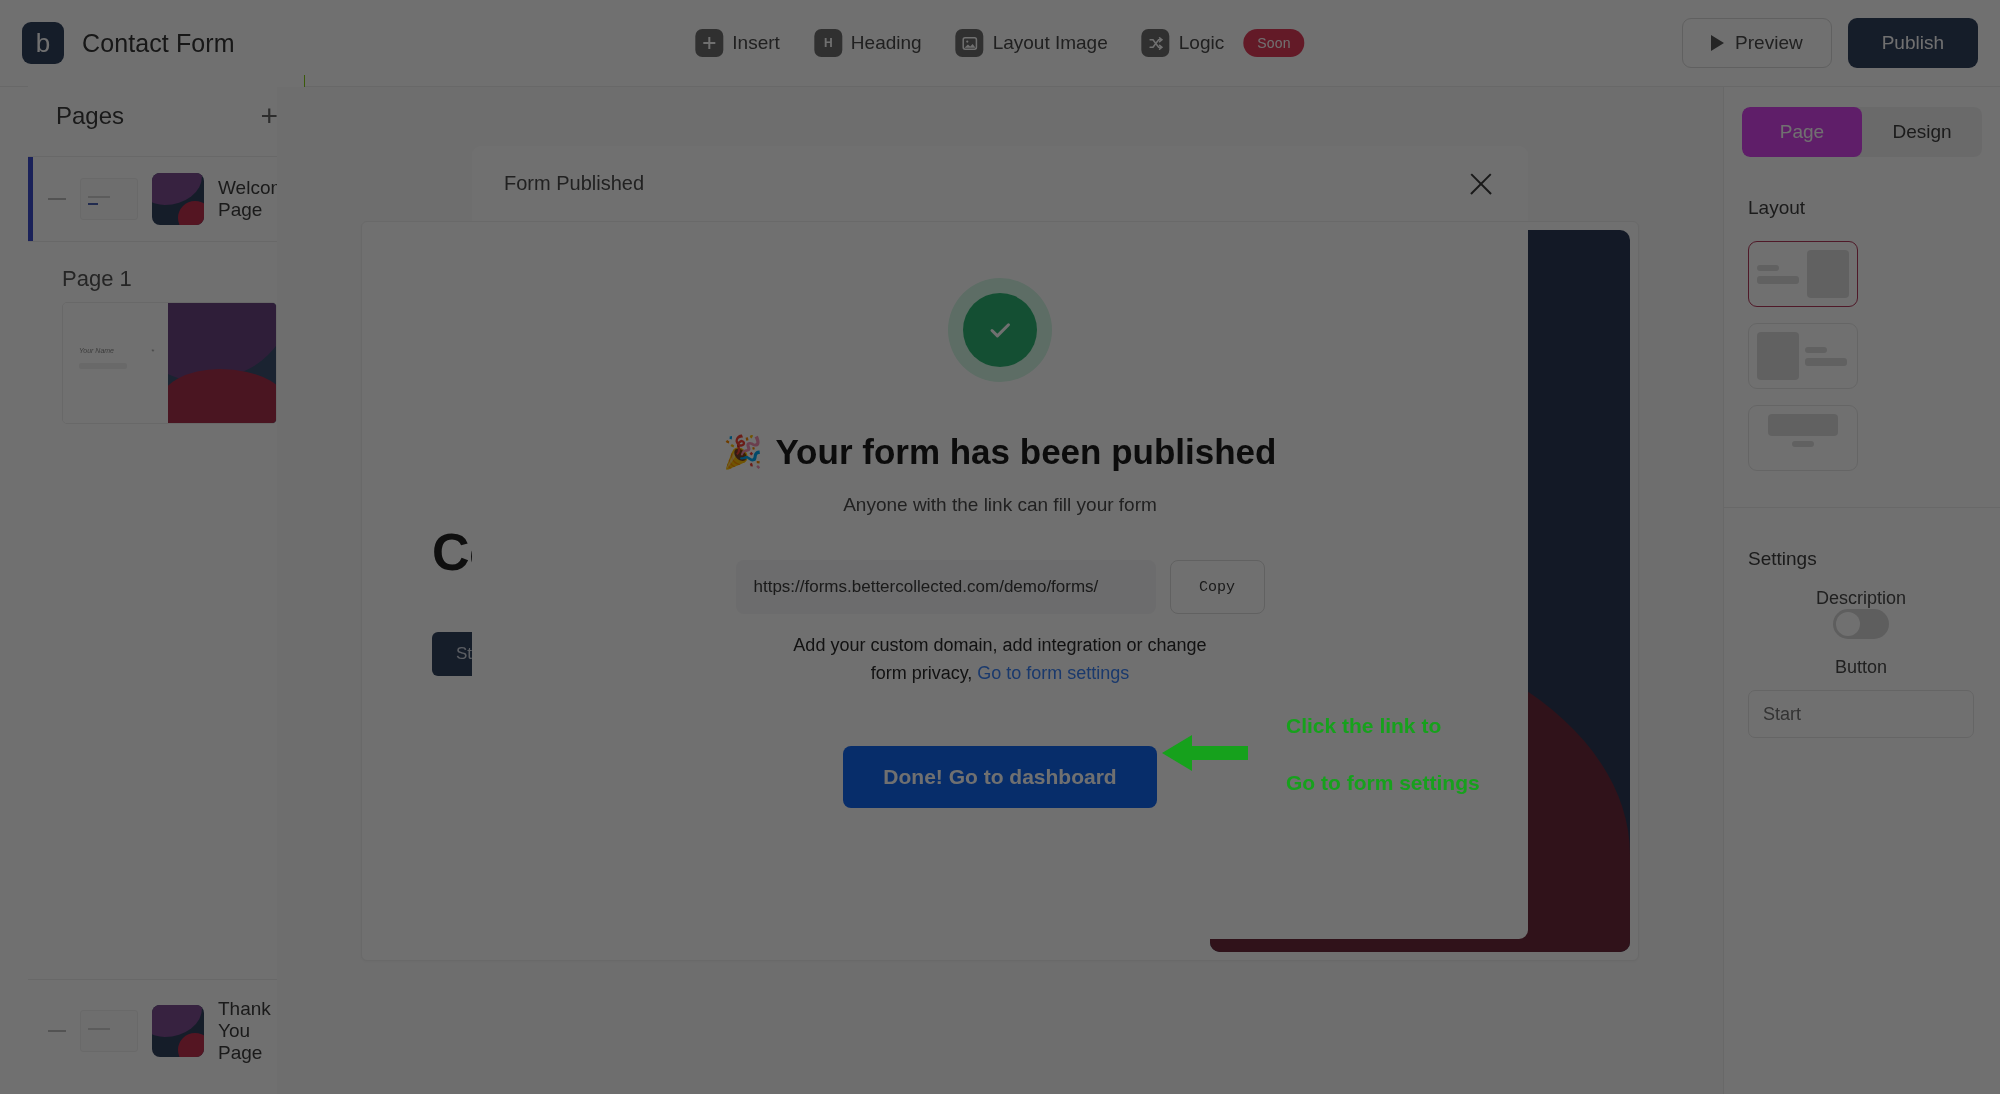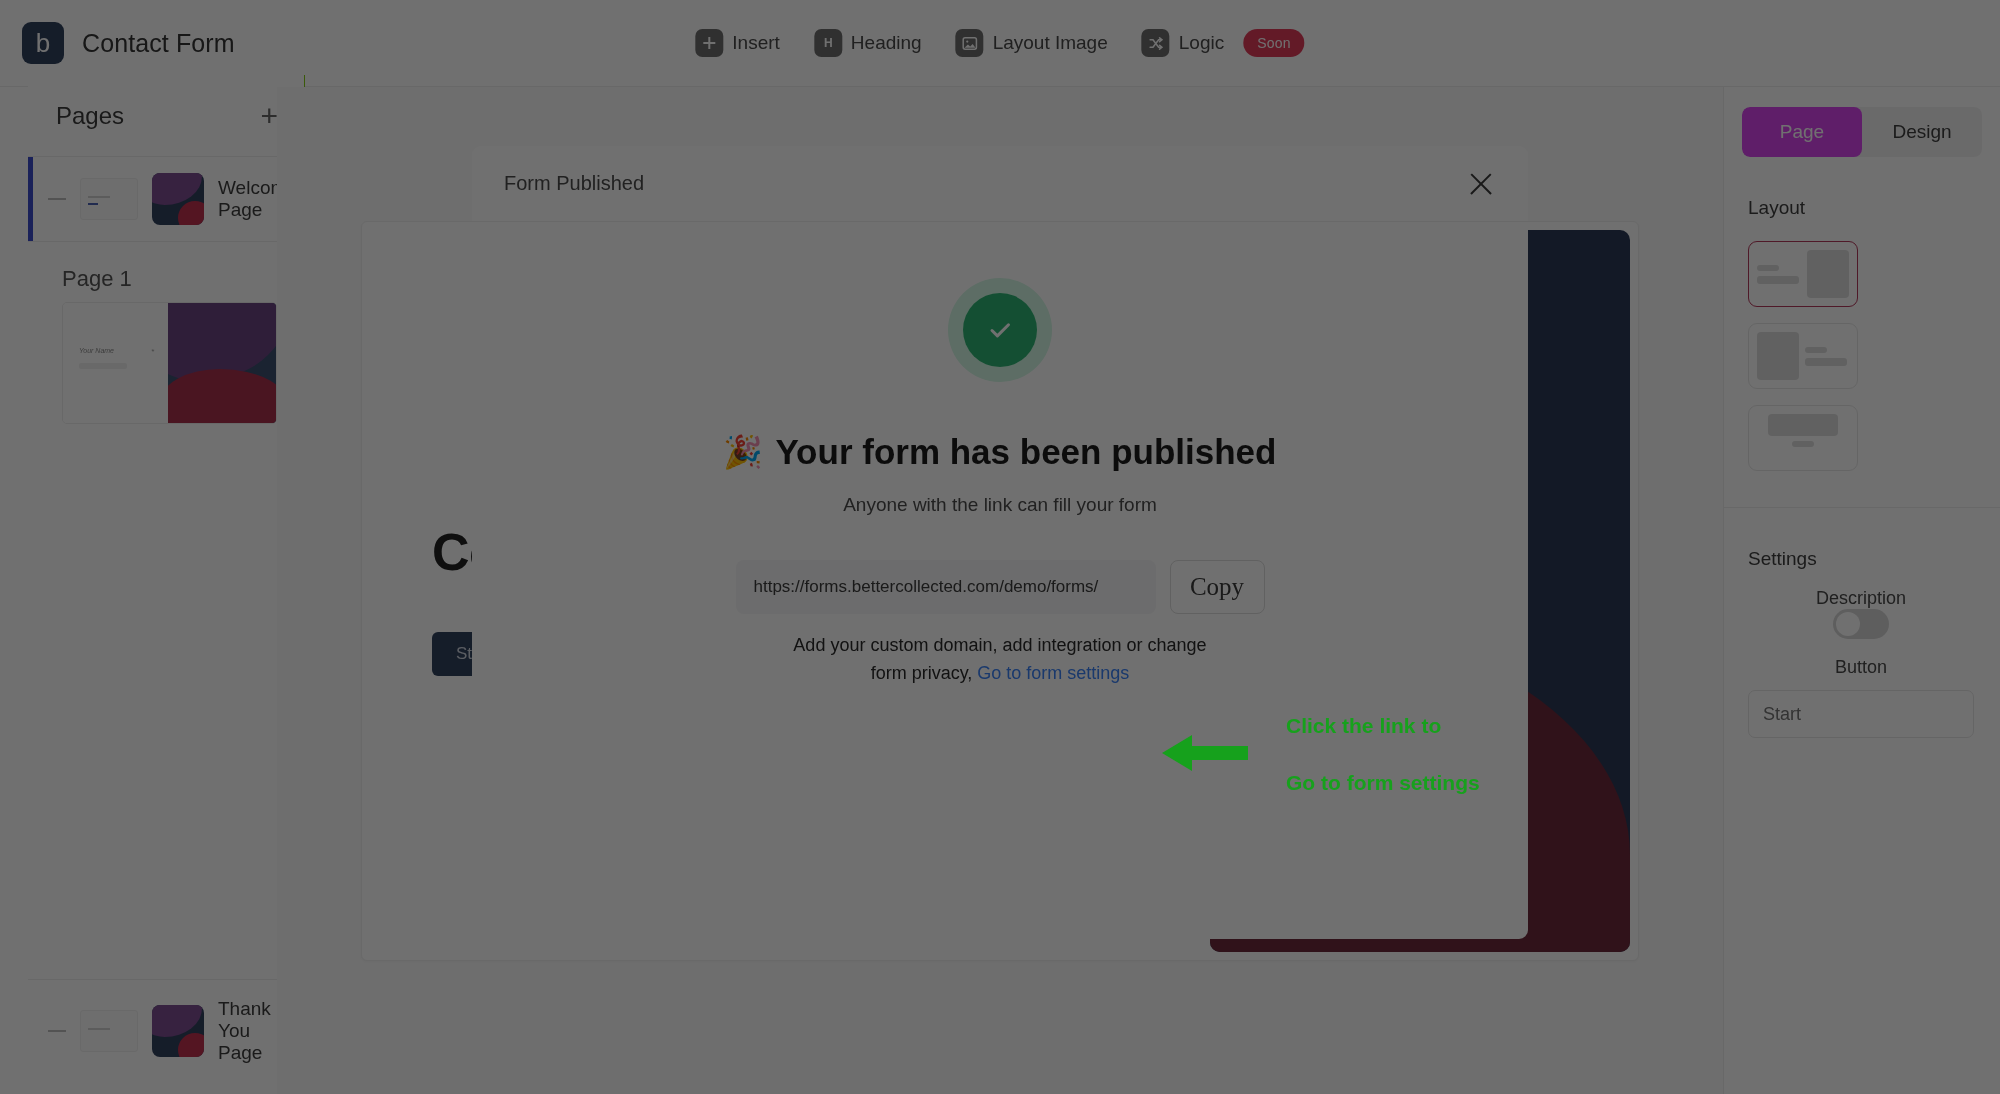--- a/index.html
+++ b/index.html
@@ -276,22 +276,22 @@
     width: 420px; height: 54px; background: #f5f5f7; border-radius: 8px;
     display: flex; align-items: center; padding: 0 18px;
     font-size: 17px; color: #3c3c3c; overflow: hidden; white-space: nowrap;
   }
   .url-box input {
     border: none; outline: none; background: transparent; width: 100%;
     font-size: 17px; color: #3c3c3c; font-family: "Liberation Sans", sans-serif;
   }
   .copy-btn {
     height: 54px; min-width: 95px; border: 1px solid #dcdcdc; border-radius: 8px;
-    background: #ffffff; font-size: 25px; color: #3c3c3c; cursor: pointer;
-    font-family: Liberation Serif, serif;
+    background: #ffffff; font-size: 15px; color: #3c3c3c; cursor: pointer;
+    font-family: Liberation Mono, monospace;
   }
 
   .whats-next { margin-top: 60px; font-size: 20px; font-weight: 700; color: #1d1d1d; }
   .next-copy {
     margin: 18px auto 0 auto; width: 420px; font-size: 18px; color: #2a2a2a;
     line-height: 1.55;
   }
   .next-link { color: #3b82f6; cursor: pointer; }
 
   .done-btn {
@@ -356,20 +356,27 @@
               <path d="M3 13h3l6-8h3"></path>
             <path d="M13 3l2.4 2-2.4 2"></path>
               <path d="M13 11l2.4 2-2.4 2"></path>
           </svg>
         </span>
         <span class="lbl">Logic</span>
         <span class="soon-badge">Soon</span>
       </div>
     </div>
 
+    <div class="top-actions">
+      <button class="btn-preview">
+        <span class="play-tri"></span>
+        <span>Preview</span>
+      </button>
+      <button class="btn-publish">Publish</button>
+    </div>
   </div>
 
   <div class="sidebar">
     <div class="pages-head">
       <div class="pages-title">Pages</div>
       <div class="plus-btn">+</div>
     </div>
 
     <div class="page-row active">
       <span class="row-dash"></span>
@@ -503,20 +510,21 @@
           <input type="text" value="https://forms.bettercollected.com/demo/forms/" style="">
         </span>
         <button class="copy-btn">Copy</button>
       </div>
 
 
       <div class="next-copy">
         <span>Add your custom domain, add integration or change form privacy, </span><span class="next-link">Go to form settings</span>
       </div>
 
+      <button class="done-btn">Done! Go to dashboard</button>
     </div>
   </div>
 
   <div class="annotation">
     <span>
       <svg width="86" height="42" viewBox="0 0 86 42">
         <path d="M0 21 L30 3 L30 14 L86 14 L86 28 L30 28 L30 39 Z" fill="#16a11c"></path>
       </svg>
     </span>
     <span class="anno-text">

